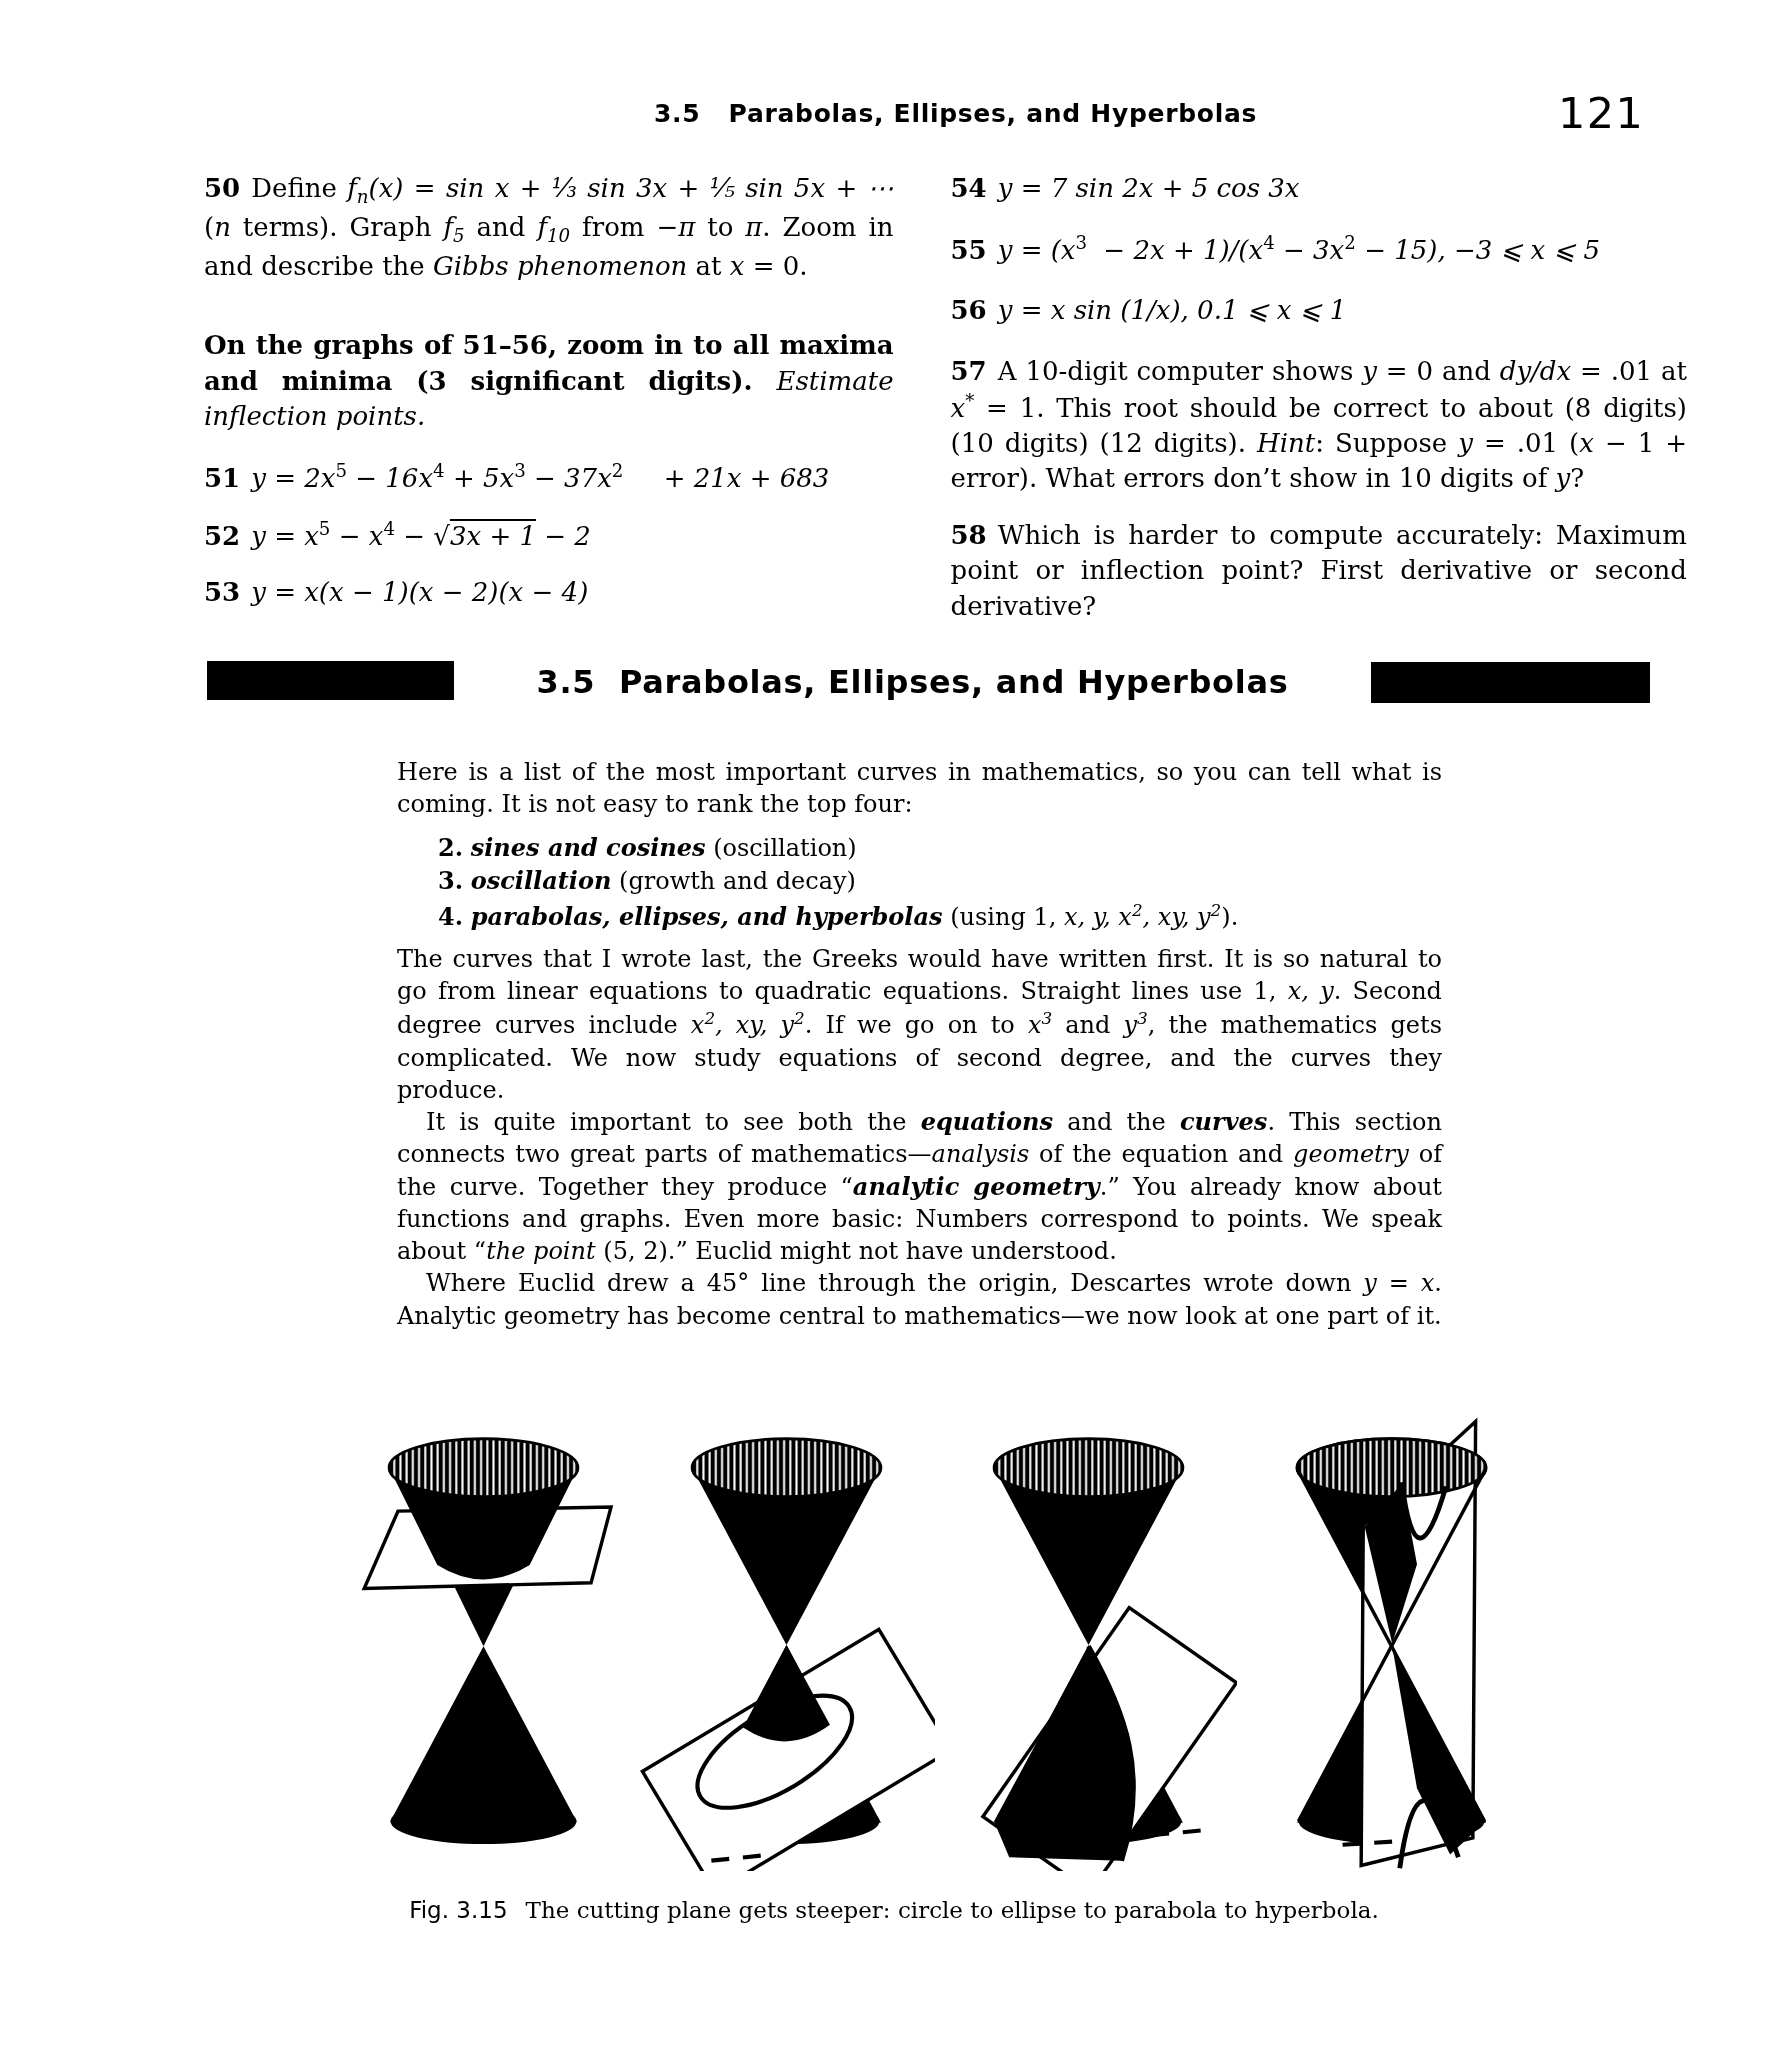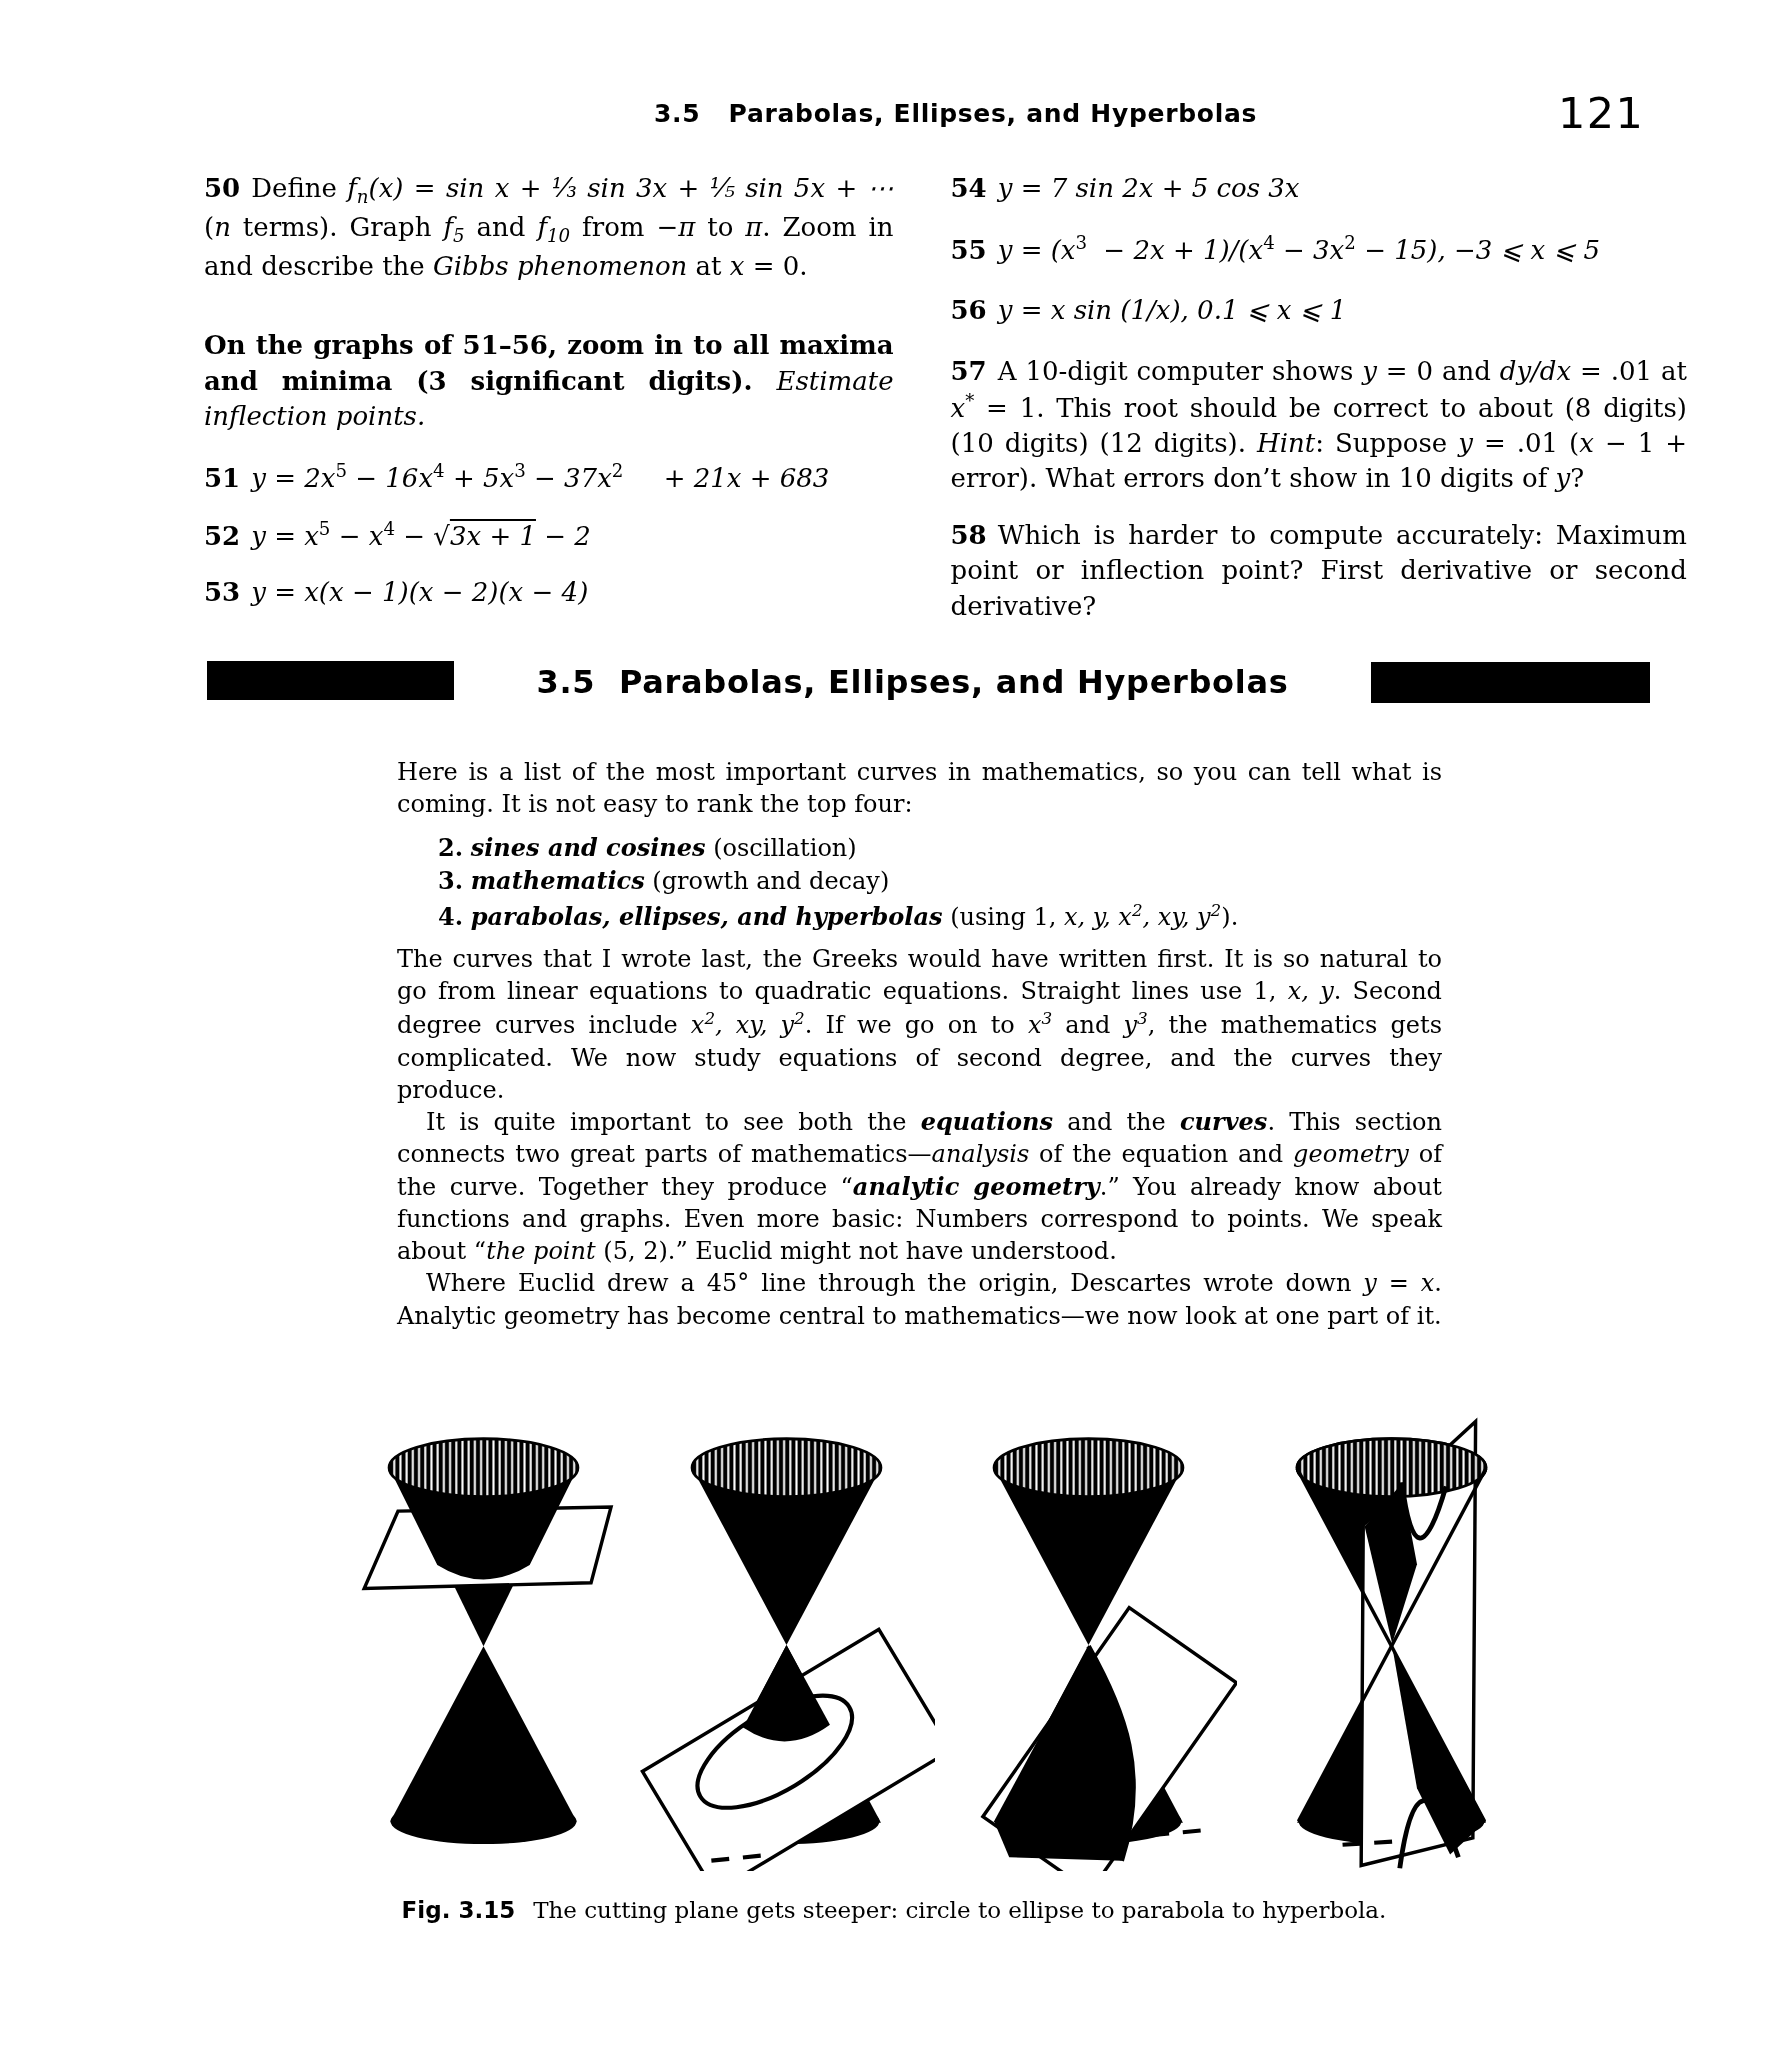--- a/index.html
+++ b/index.html
@@ -57,21 +57,21 @@
   
   .cones-figure{
     position:absolute;top:1416px;left:335px;width:1221px;height:455px;
     display:flex;gap:5.5px;
   }
   .cones-figure svg{display:block;}
   .figure-caption{
     position:absolute;top:1897px;left:0;width:1788px;text-align:center;
     font-size:23px;
   }
-  .cap-label{font-family:"DejaVu Sans","Liberation Sans",sans-serif;font-weight:bold;margin-right:18px;}
+  .cap-label{font-family:"DejaVu Sans","Liberation Sans",sans-serif;font-weight:normal;margin-right:18px;}
 </style>
 </head>
 <body>
 
 <div class="page">
 
   <div class="running-head">
     <div class="rh-title">3.5   Parabolas, Ellipses, and Hyperbolas</div>
     <div class="rh-page">121</div>
   </div>
@@ -96,21 +96,21 @@
   <div class="banner">
     <div class="banner-bar bar-left"></div>
     <h1 class="banner-title">3.5  Parabolas, Ellipses, and Hyperbolas</h1>
     <div class="banner-bar bar-right"></div>
   </div>
 
   <div class="body-text">
     <p><span>Here is a list of the most important curves in mathematics, so you can tell what is coming. It is not easy to rank the top four:</span></p>
     <div class="curve-list">
       <div class="li"><span style="font-weight: bold;">2.</span><span>  </span><span style="font-style: italic; font-weight: bold;">sines and cosines</span><span> (oscillation)</span></div>
-      <div class="li"><span style="font-weight: bold;">3.</span><span>  </span><span style="font-style: italic; font-weight: bold;">mathematics</span><span> (growth and decay)</span></div>
+      <div class="li"><span style="font-weight: bold;">3.</span><span>  </span><span style="font-style: italic; font-weight: bold;">oscillation</span><span> (growth and decay)</span></div>
       <div class="li"><span style="font-weight: bold;">4.</span><span>  </span><span style="font-style: italic; font-weight: bold;">parabolas, ellipses, and hyperbolas</span><span> (using 1, </span><span style="font-style: italic;">x, y, x</span><sup style="font-style: italic;">2</sup><span style="font-style: italic;">, xy, y</span><sup style="font-style: italic;">2</sup><span>).</span></div>
     </div>
     <p><span>The curves that I wrote last, the Greeks would have written first. It is so natural to go from linear equations to quadratic equations. Straight lines use 1, </span><span style="font-style: italic;">x, y</span><span>. Second degree curves include </span><span style="font-style: italic;">x</span><sup style="font-style: italic;">2</sup><span style="font-style: italic;">, xy, y</span><sup style="font-style: italic;">2</sup><span>. If we go on to </span><span style="font-style: italic;">x</span><sup style="font-style: italic;">3</sup><span> and </span><span style="font-style: italic;">y</span><sup style="font-style: italic;">3</sup><span>, the mathematics gets complicated. We now study equations of second degree, and the curves they produce.</span></p>
     <p class="indent"><span>It is quite important to see both the </span><span style="font-style: italic; font-weight: bold;">equations</span><span> and the </span><span style="font-style: italic; font-weight: bold;">curves</span><span>. This section connects two great parts of mathematics—</span><span style="font-style: italic;">analysis</span><span> of the equation and </span><span style="font-style: italic;">geometry</span><span> of the curve. Together they produce “</span><span style="font-style: italic; font-weight: bold;">analytic geometry</span><span>.” You already know about functions and graphs. Even more basic: Numbers correspond to points. We speak about “</span><span style="font-style: italic;">the point</span><span> (5, 2).” Euclid might not have understood.</span></p>
     <p class="indent"><span>Where Euclid drew a 45° line through the origin, Descartes wrote down </span><span style="font-style: italic;">y = x</span><span>. Analytic geometry has become central to mathematics—we now look at one part of it.</span></p>
   </div>
 
   <div class="cones-figure">
 
     <svg viewBox="0 0 430 660" width="297" height="455">

